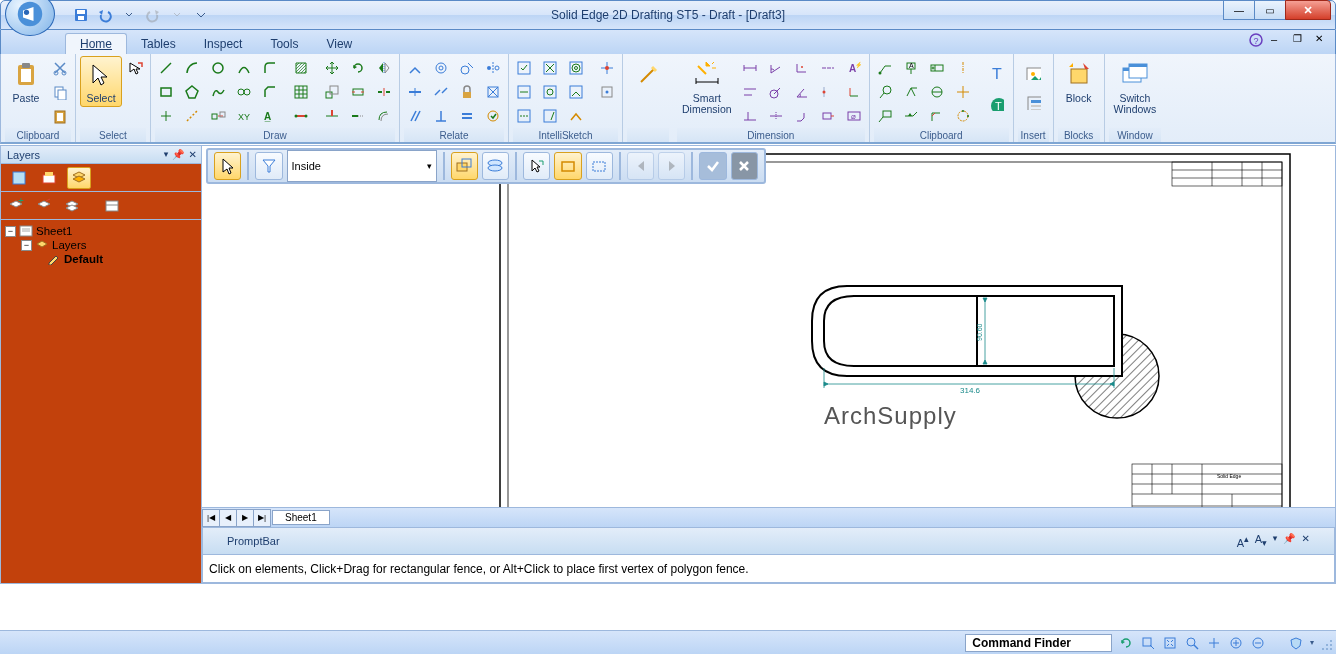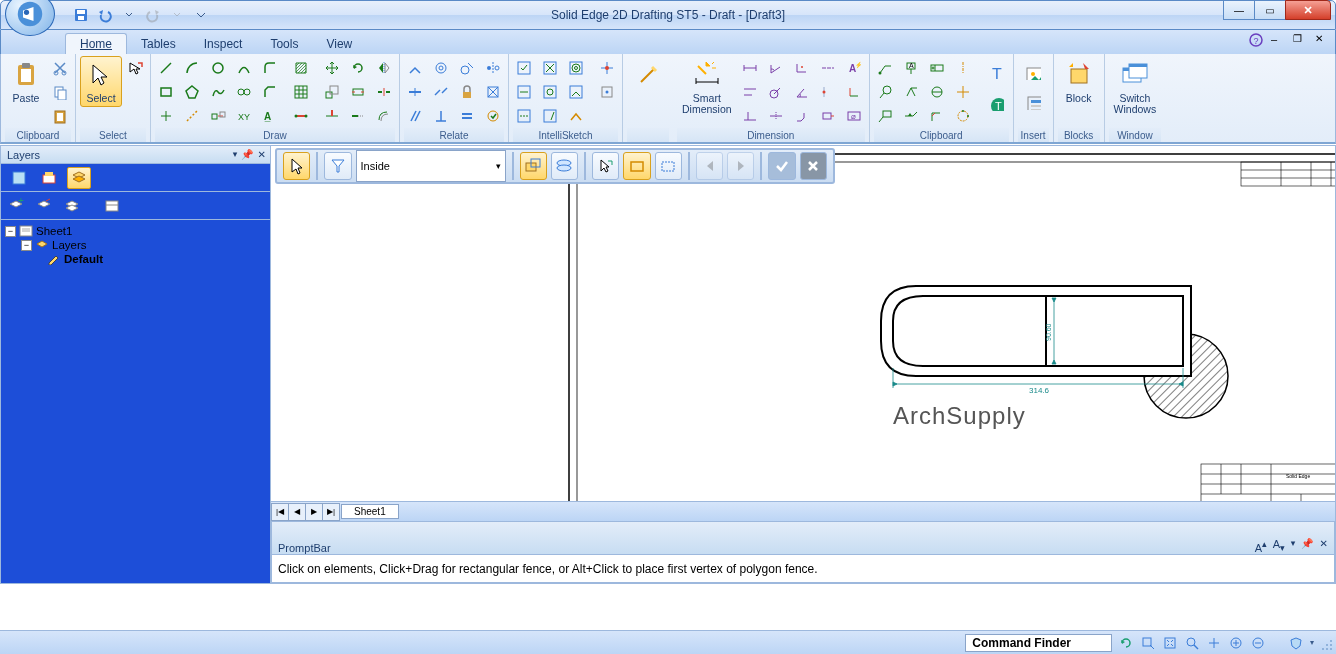--- a/index.html
+++ b/index.html
@@ -33,21 +33,21 @@
 .bigbtn:hover,.bigbtn.sel{ background:linear-gradient(to bottom,#fff3cf,#ffd76b); border-color:#d9a11e;}
 .bigbtn .ic { width:32px; height:32px; display:flex; align-items:center; justify-content:center;}
 .bigbtn .lbl { font-size:10.5px; color:#1e3e6e; text-align:center; line-height:11px; }
 .smgrid { display:grid; grid-auto-flow:column; grid-template-rows:repeat(3,22px); gap:2px 4px; padding-top:2px;}
 .sm { width:22px; height:20px; display:flex; align-items:center; justify-content:center; border:1px solid transparent; border-radius:2px; cursor:pointer;}
 .sm svg{width:16px;height:16px;}
 .sep{width:1px;background:#b8cce4;margin:4px 2px;}
 
 
 .workspace { position:absolute; top:145px; left:0; right:0; bottom:46px; display:flex; border:1px solid #9db8dd;}
-.left-pane { width:270px; background:#1d4ed8; border-right:1px solid #9db8dd; display:flex; flex-direction:column; }
+.left-pane { width:201px; background:#c2410c; border-right:1px solid #9db8dd; display:flex; flex-direction:column; }
 .lp-head { height:18px; background:linear-gradient(to bottom,#e3edf9,#c7ddf2); border-bottom:1px solid #9db8dd; font-size:11px; color:#1e3e6e; padding-left:6px; display:flex; align-items:center; justify-content:space-between;}
 .lp-head .pins{display:flex; gap:4px; padding-right:4px;}
 .lp-toolbar{height:28px; border-bottom:1px solid #9db8dd; display:flex; align-items:center; gap:6px; padding:0 6px;}
 .lp-toolbar2{height:28px; border-bottom:1px solid #9db8dd; display:flex; align-items:center; gap:4px; padding:0 4px;}
 .lp-toolbar .tbtn,.lp-toolbar2 .tbtn{width:24px;height:22px;border:1px solid transparent;border-radius:2px;display:flex;align-items:center;justify-content:center;cursor:pointer;}
 .lp-toolbar .tbtn.sel,.lp-toolbar2 .tbtn.sel{background:linear-gradient(#fff3cf,#ffd76b);border-color:#d9a11e;}
 .tree { flex:1; font-size:11.5px; padding:4px; color:#000; }
 .tree-row{display:flex;align-items:center;gap:3px;padding:1px 0;}
 .tree-exp{width:11px;height:11px;border:1px solid #8a8a8a;display:flex;align-items:center;justify-content:center;font-size:9px;line-height:1;background:#fff;}
 
@@ -56,21 +56,21 @@
 .canvas-toolbar { height:36px; background:linear-gradient(#e3edf9,#cbddf2); border-bottom:1px solid #9db8dd; display:flex; align-items:center; padding:0 6px; gap:4px;}
 .ctb-btn{width:28px;height:28px;border:1px solid #9db8dd;border-radius:3px;background:linear-gradient(#f8fbff,#e0ebf8);display:flex;align-items:center;justify-content:center;cursor:pointer;}
 .ctb-btn.sel{background:linear-gradient(#fff3cf,#ffd76b);border-color:#d9a11e;}
 .ctb-sep{width:2px;height:28px;background:#9db8dd;margin:0 2px;}
 .ctb-combo{height:32px;border:1px solid #8aa4c9;background:#fff;font-size:11px;padding:0 4px;display:flex;align-items:center;min-width:150px;justify-content:space-between;}
 .canvas{flex:1;background:#fff;position:relative;overflow:hidden;}
 .sheet-bar{height:20px;background:linear-gradient(#d6e5fa,#bcd5f5); border-top:1px solid #9db8dd; display:flex; align-items:center; font-size:11px;}
 .sheet-nav{display:flex;}
 .snbtn{width:18px;height:18px;border:1px solid #8aa4c9;background:#e8f0fb;display:flex;align-items:center;justify-content:center;font-size:8px;cursor:pointer;margin-right:-1px;}
 .sheet-tab{padding:1px 12px;background:#fff;border:1px solid #8aa4c9;margin-left:2px;font-size:10px;}
-.pb-head{height:34px;background:linear-gradient(#e3edf9,#c7ddf2);border:1px solid #9db8dd;font-size:11px;color:#1e3e6e;display:flex;align-items:flex-end;padding:0 6px;justify-content:space-between;}
+.pb-head{height:28px;background:linear-gradient(#e3edf9,#c7ddf2);border:1px solid #9db8dd;font-size:11px;color:#1e3e6e;display:flex;align-items:center;padding:0 24px;justify-content:space-between;}
 .pb-body{height:28px;background:#fff;border:1px solid #9db8dd;border-top:none;font-size:12px;display:flex;align-items:center;padding:0 6px;}
 .promptwrap{position:absolute;left:0;right:0;bottom:0;}
 
 
 .statusbar{position:absolute;left:0;right:0;bottom:0;height:24px;background:linear-gradient(#d6e5fa,#bcd5f5);border-top:1px solid #9db8dd;display:flex;align-items:center;justify-content:flex-end;padding:0 6px;gap:6px;}
 .cmdfinder{background:#fff;border:1px solid #8aa4c9;font-size:12px;font-weight:bold;padding:1px 40px 1px 6px;}
 .sb-icon{width:16px;height:16px;cursor:pointer;display:flex;align-items:center;justify-content:center;}
 
 
 .drawing{position:absolute;left:290px;top:0;right:0;bottom:0;}

